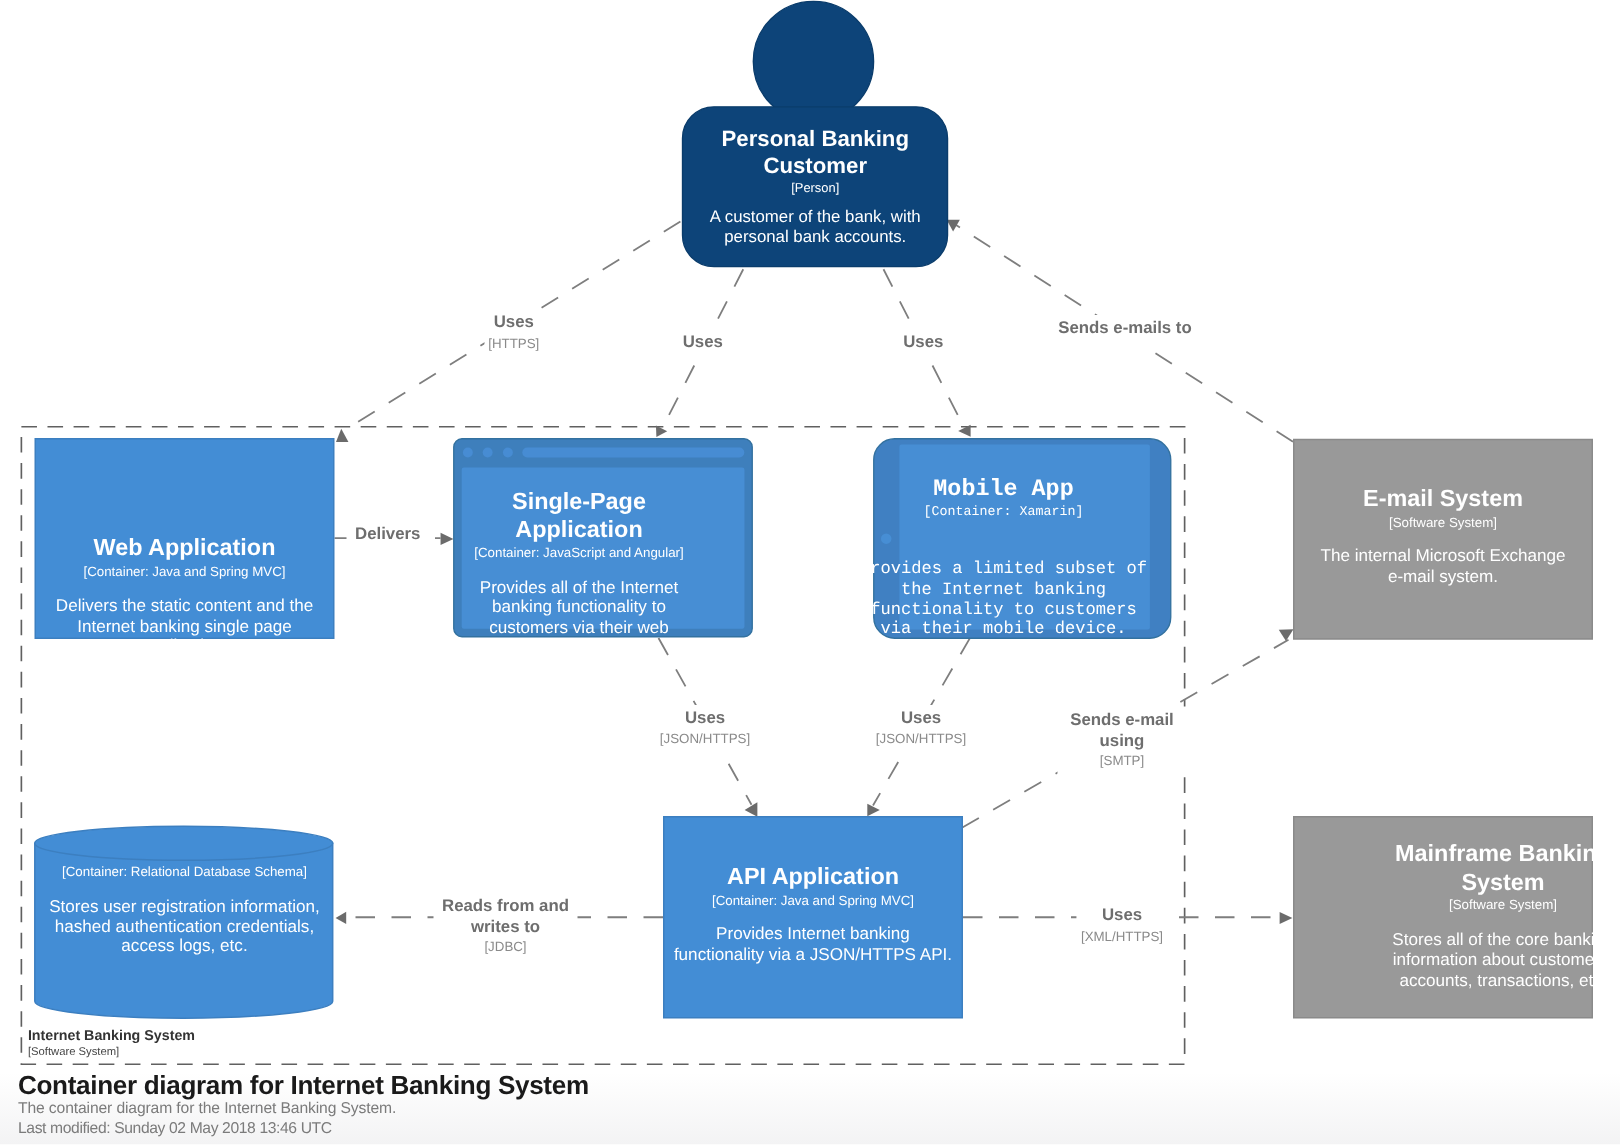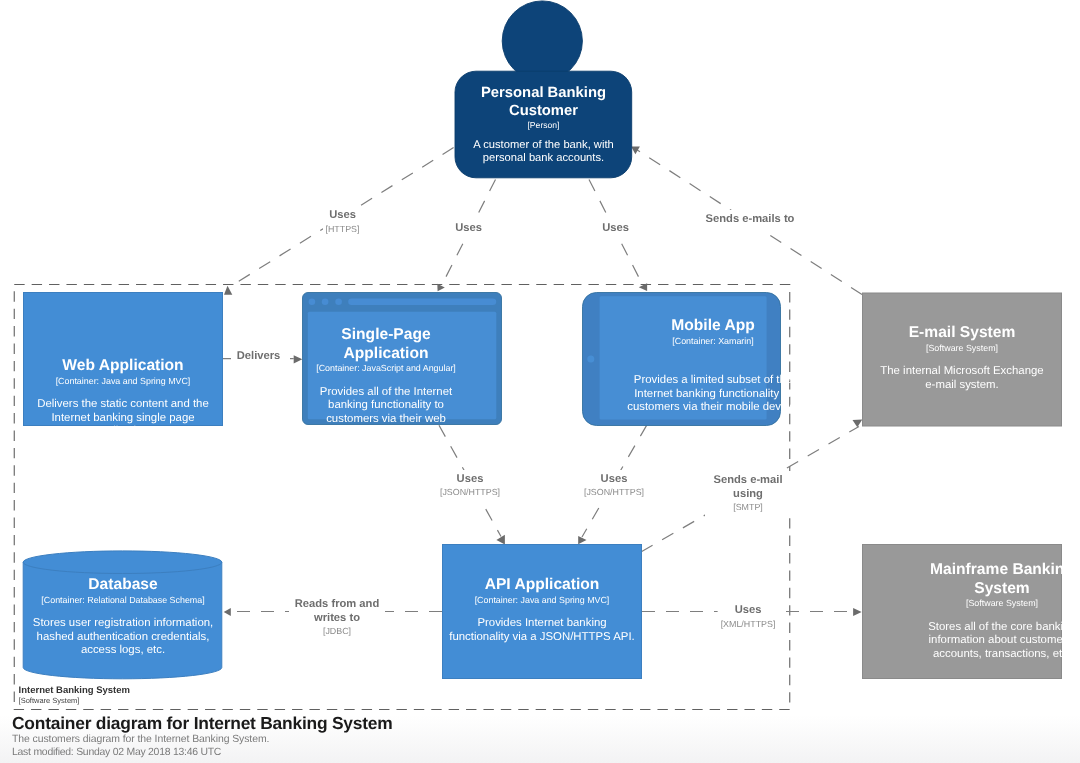--- a/index.html
+++ b/index.html
@@ -27,21 +27,21 @@
   .bnd-type{font-size:7.5px;line-height:1.15;color:#444;}
 
   
   .n-name{font-size:15.6px;}
   .n-type{font-size:8.9px;}
   .n-desc{font-size:11.4px;}
 
   #n-person  {left:455px;top:85px;width:177px;padding:0 6px;}
   #n-webapp  {left:23px;top:317px;width:200px;padding:0 6px;margin-top:40px;}
   #n-spa     {left:302px;top:326px;width:168px;padding:0 6px;text-align:center;}
-  #n-mobile  {left:602px;top:317px;width:222px;padding:0 12px;}
+  #n-mobile  {left:558px;top:317px;width:222px;padding:0 12px;font-family:Liberation Mono, monospace;}
   #n-email   {left:862px;top:324px;width:200px;padding:0 16px;}
   #n-database{left:23px;top:576px;width:200px;padding:0 9px;}
   #n-api     {left:442px;top:576px;width:200px;padding:0 4px;}
   #n-mainframe{left:896px;top:561px;width:212px;padding:0 22px;}
 
   #n-person  .n-name{font-size:14.8px;line-height:1.19;}
   #n-person  .n-type{font-size:8.6px;}
   #n-person  .n-desc{font-size:11.2px;margin-top:8px;}
   #n-webapp  .n-desc{margin-top:12px;}
   #n-spa     .n-desc{margin-top:12px;}
@@ -178,21 +178,20 @@
     <div class="n-name">Mobile App</div>
     <div class="n-type">[Container: Xamarin]</div>
     <div class="n-desc">Provides a limited subset of the Internet banking functionality to customers via their mobile device.</div>
   </div>
   <div class="node" id="n-email">
     <div class="n-name">E-mail System</div>
     <div class="n-type">[Software System]</div>
     <div class="n-desc">The internal Microsoft Exchange e-mail system.</div>
   </div>
   <div class="node" id="n-database">
-    <div class="n-name">Database</div>
     <div class="n-type">[Container: Relational Database Schema]</div>
     <div class="n-desc">Stores user registration information, hashed authentication credentials, access logs, etc.</div>
   </div>
   <div class="node" id="n-api">
     <div class="n-name">API Application</div>
     <div class="n-type">[Container: Java and Spring MVC]</div>
     <div class="n-desc">Provides Internet banking functionality via a JSON/HTTPS API.</div>
   </div>
   <div class="node" id="n-mainframe">
     <div class="n-name">Mainframe Banking System</div>
@@ -237,15 +236,15 @@
     <span class="retech">[XML/HTTPS]</span>
   </div>
 
   <div class="bnd-label">
     <div class="bnd-name">Internet Banking System</div>
     <div class="bnd-type">[Software System]</div>
   </div>
 
   <div id="footer"></div>
   <div id="ftitle">Container diagram for Internet Banking System</div>
-  <div id="fdesc">The customers diagram for the Internet Banking System.</div>
+  <div id="fdesc">The container diagram for the Internet Banking System.</div>
   <div id="fmod">Last modified: Sunday 02 May 2018 13:46 UTC</div>
 </div>
 
 </body></html>

